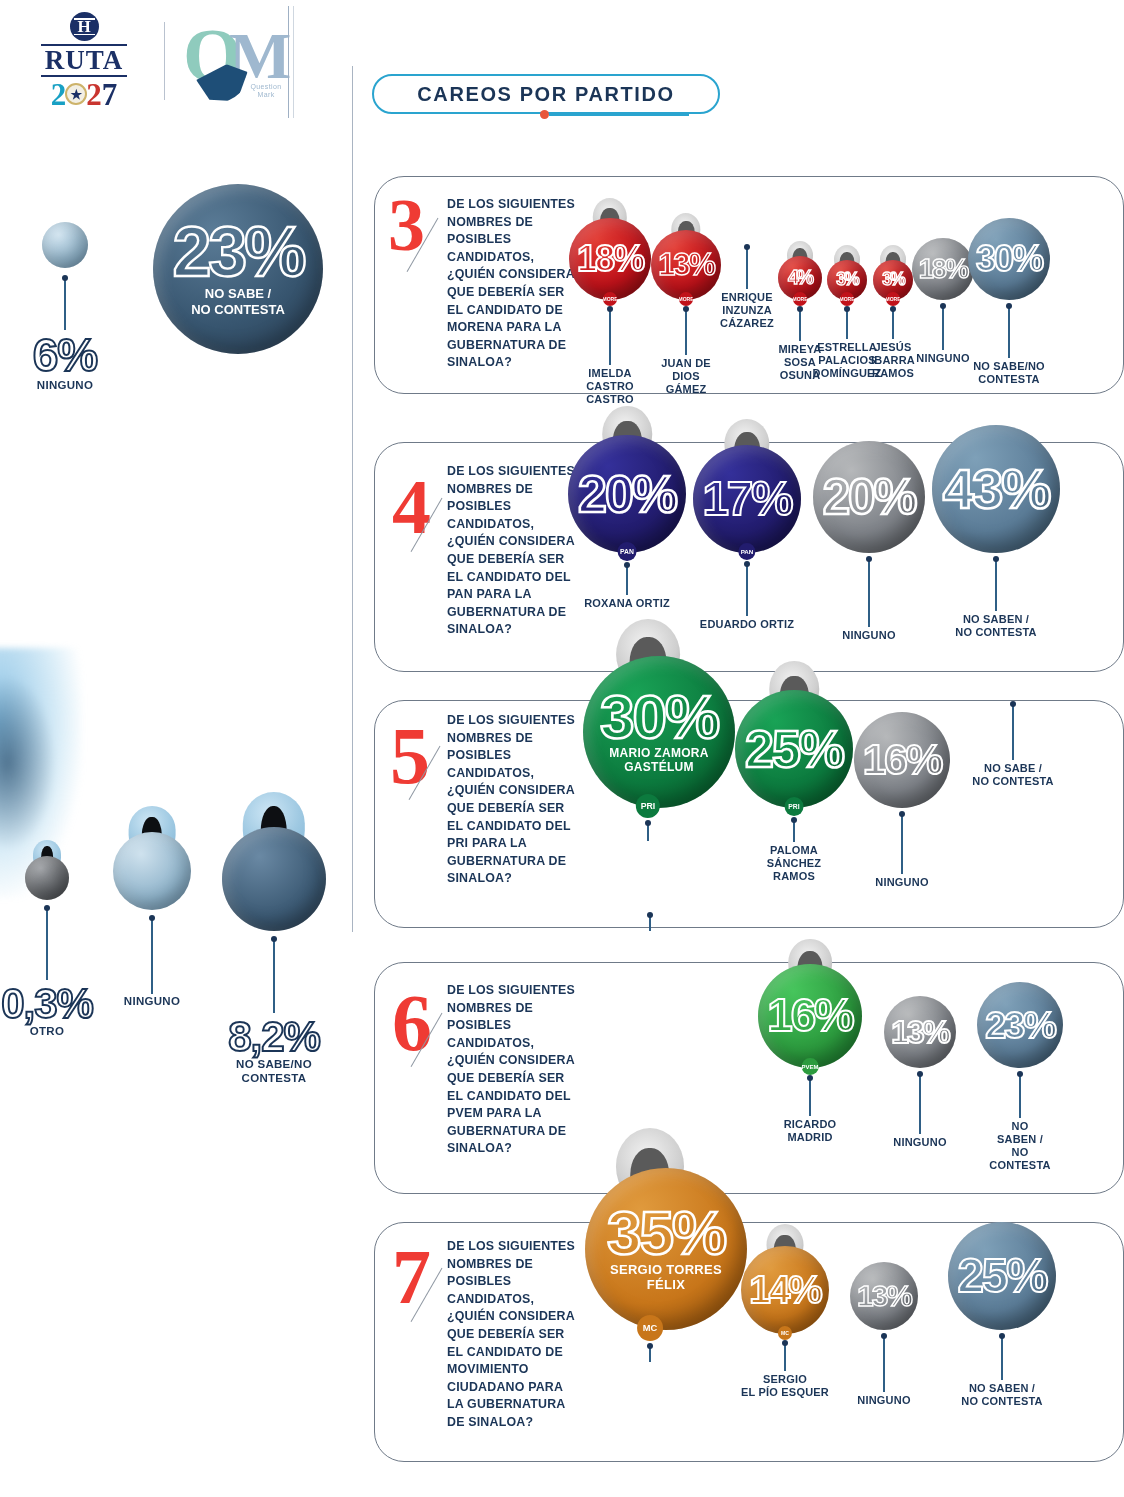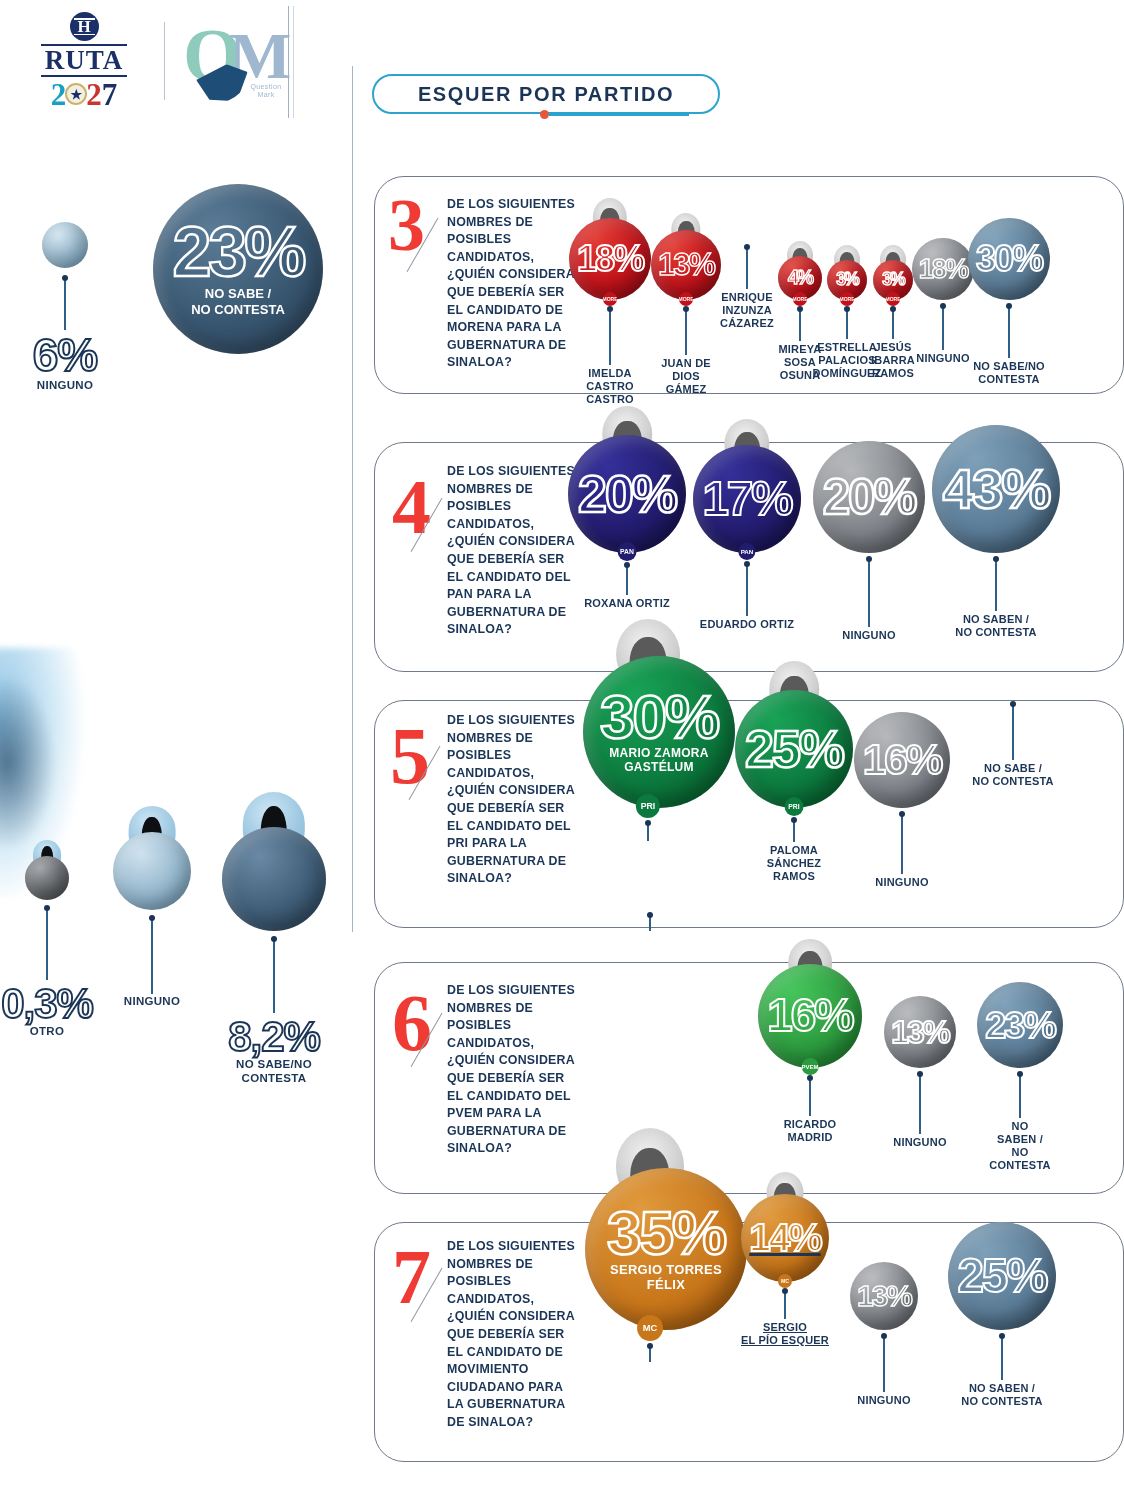--- a/index.html
+++ b/index.html
@@ -268,21 +268,21 @@
     <div class="qm-swoosh"></div>
     <div class="qm-caption">Question<br>Mark</div>
   </div>
 </div>
 <div class="hdr-rail"></div>
 <div class="hdr-rail2"></div>
 
 <div class="vdivider"></div>
 
 <div class="title-pill">
-  <span>ESQUER POR PARTIDO</span>
+  <span>CAREOS POR PARTIDO</span>
 </div>
 <div class="title-dot"></div>
 <div class="title-tail"></div>
 
 <div id="left-top">
     <div class="stat" style="left: -25px; top: 222px; width: 180px;">
       <div class="ball" style="width:46px;height:46px;background:radial-gradient(circle at 36% 28%, #cfe2ee 0%, #8fb3ca 62%, #5d829c 100%);"></div>
       <div class="stem" style="height:52px;margin-top:10px;"></div>
       <div class="outline-pct" style="font-size:46px;margin-top:4px;">6%</div>
       <div class="stat-label">NINGUNO</div>
@@ -535,21 +535,21 @@
         <div class="portrait" style="width:68.03999999999999px;height:76.20479999999999px;top:-39.626495999999996px;"></div>
         <div class="circle" style="width:162px;height:162px;background:radial-gradient(circle at 34% 26%, #e09a3d 0%, #c8761a 58%, #8a4a07 100%);">
           <div class="pct" style="font-size:62px;-webkit-text-stroke:2.6px #fff;">35%</div>
           <div class="inname" style="font-size:13px;">SERGIO TORRES<br>FÉLIX</div>
         </div>
         <div class="party-badge" style="width:25.92px;height:25.92px;bottom:-10.8864px;background:#c8761a;font-size:9.3312px;">MC</div>
       </div>
       <div class="stem2" style="height:16px;margin-top:16.0704px;"></div>
       <div class="bname" style="visibility:hidden;">&nbsp;</div>
     </div>
-    <div class="bub" style="left: 720px; top: 1194px; width: 130px; text-decoration: underline;">
+    <div class="bub" style="left: 720px; top: 1246px; width: 130px;">
       <div style="position:relative;height:88px;">
         <div class="portrait" style="width:36.96px;height:41.3952px;top:-21.525504px;"></div>
         <div class="circle" style="width:88px;height:88px;background:radial-gradient(circle at 34% 26%, #e09a3d 0%, #c8761a 58%, #8a4a07 100%);">
           <div class="pct" style="font-size:38.72px;-webkit-text-stroke:2px #fff;">14%</div>
         </div>
         <div class="party-badge" style="width:14.08px;height:14.08px;bottom:-5.9136px;background:#c8761a;font-size:5.0687999999999995px;">MC</div>
       </div>
       <div class="stem2" style="height:28px;margin-top:8.7296px;"></div>
       <div class="bname">SERGIO<br>EL PÍO ESQUER</div>
     </div>

